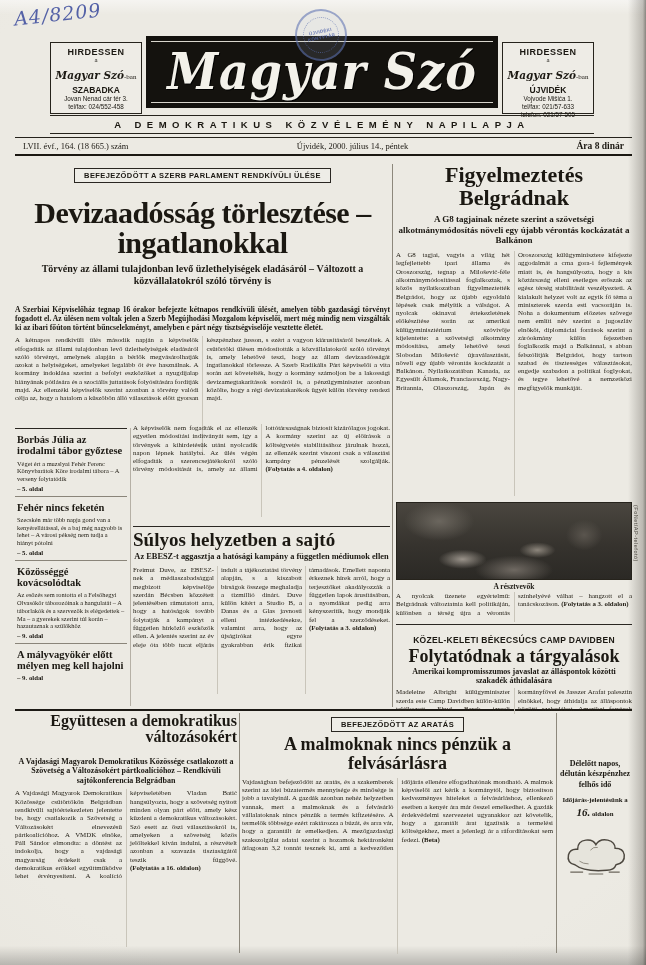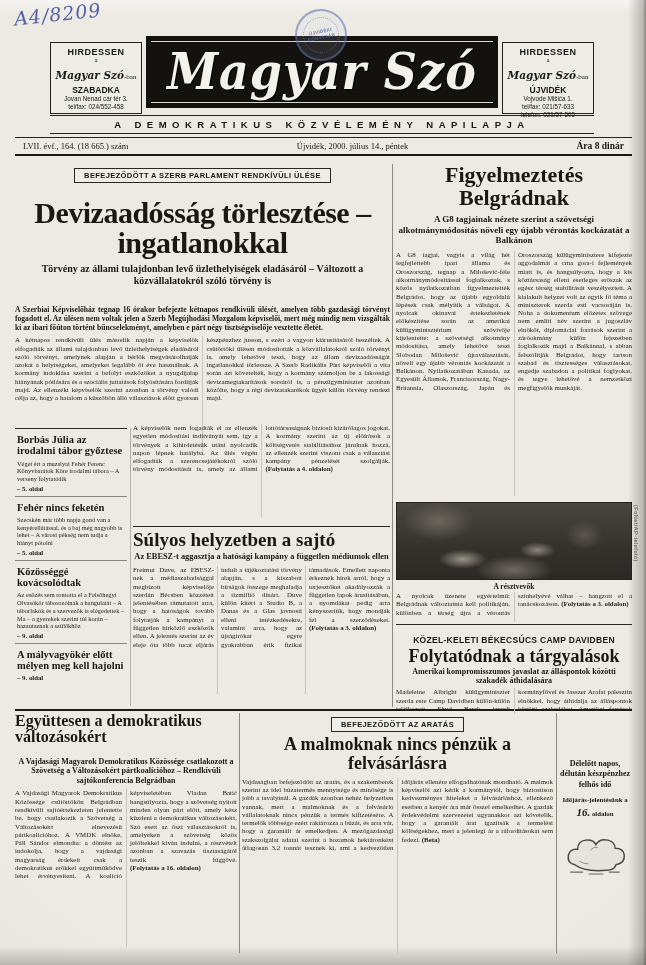--- a/index.html
+++ b/index.html
@@ -56,21 +56,21 @@
   .sb-title{font:bold 10.5px/1.08 "Liberation Serif",serif}
   .sb-text{font:6.4px/1.2 "Liberation Serif",serif;margin-top:3px;color:#262219}
   .sb-page{font:bold 6.8px "Liberation Serif",serif;margin-top:2px}
   
   .sajto-art{position:absolute;left:133px;top:526px;width:257px;border-top:1.5px solid #2a2722;padding-top:3px}
   .h-sajto{font:bold 19px/1 "Liberation Serif",serif;text-align:left}
   .sub-sajto{font:bold 8.4px/1.2 "Liberation Serif",serif;text-align:center;margin-top:3px}
   .sajto-body{margin-top:4px;height:128px}
   
   .egy-art{position:absolute;left:15px;top:713px;width:222px}
-  .h-egy{font:bold 16px/1.02 "Liberation Serif",serif;text-align:left}
+  .h-egy{font:bold 16px/1.02 "Liberation Serif",serif;text-align:right}
   .sub-egy{font:bold 8px/1.2 "Liberation Serif",serif;text-align:center;margin-top:11px}
   .egy-body{margin-top:4px;height:158px}
   
   .aratas-art{position:absolute;left:242px;top:713px;width:311px}
   .h-aratas{font:bold 18px/1.05 "Liberation Serif",serif;text-align:center;margin-top:3px}
   .aratas-body{margin-top:5px;height:176px}
   
   .figy-art{position:absolute;left:396px;top:164px;width:236px}
   .h-figy{font:bold 22px/1.04 "Liberation Serif",serif;text-align:center}
   .sub-figy{font:bold 9px/1.2 "Liberation Serif",serif;text-align:center;margin-top:4px}

